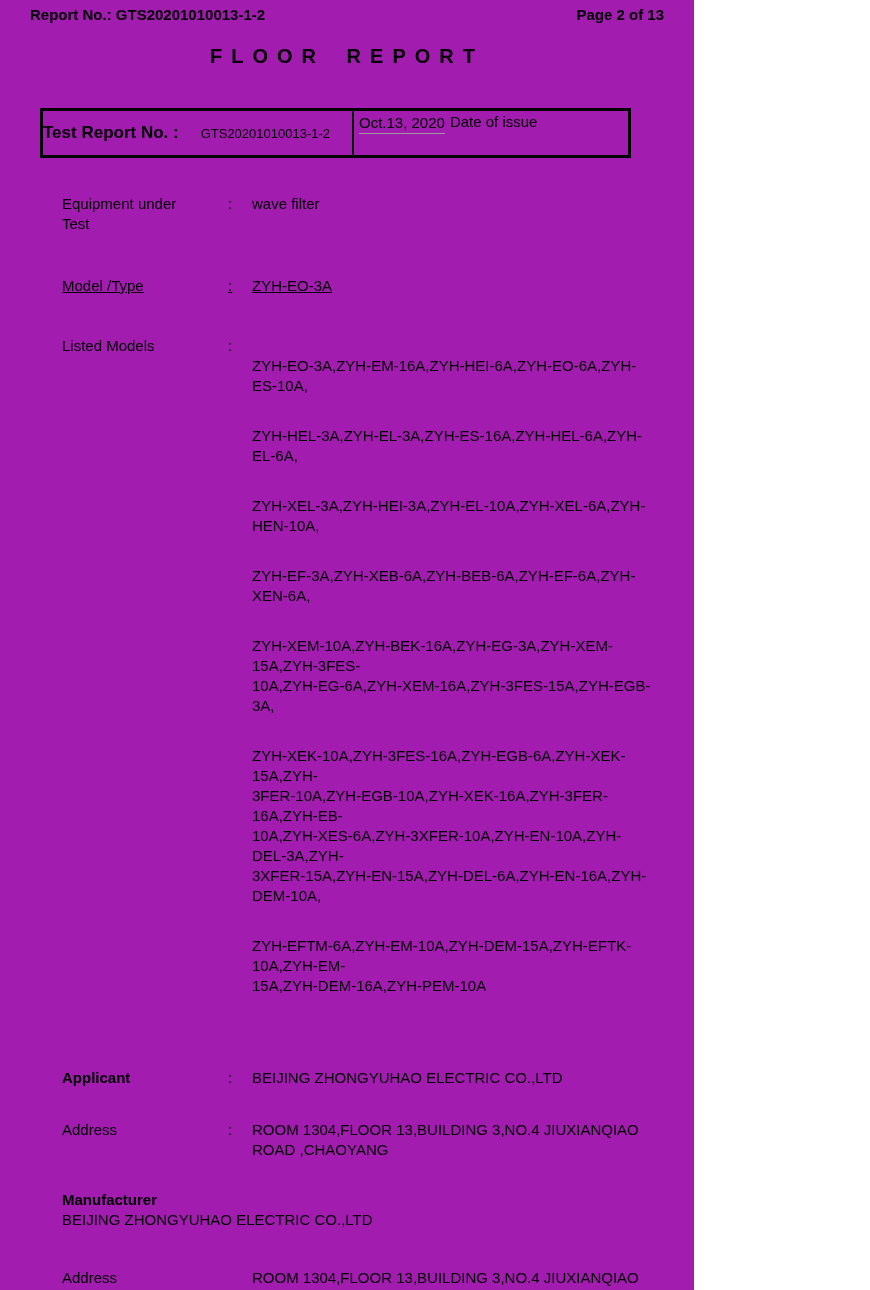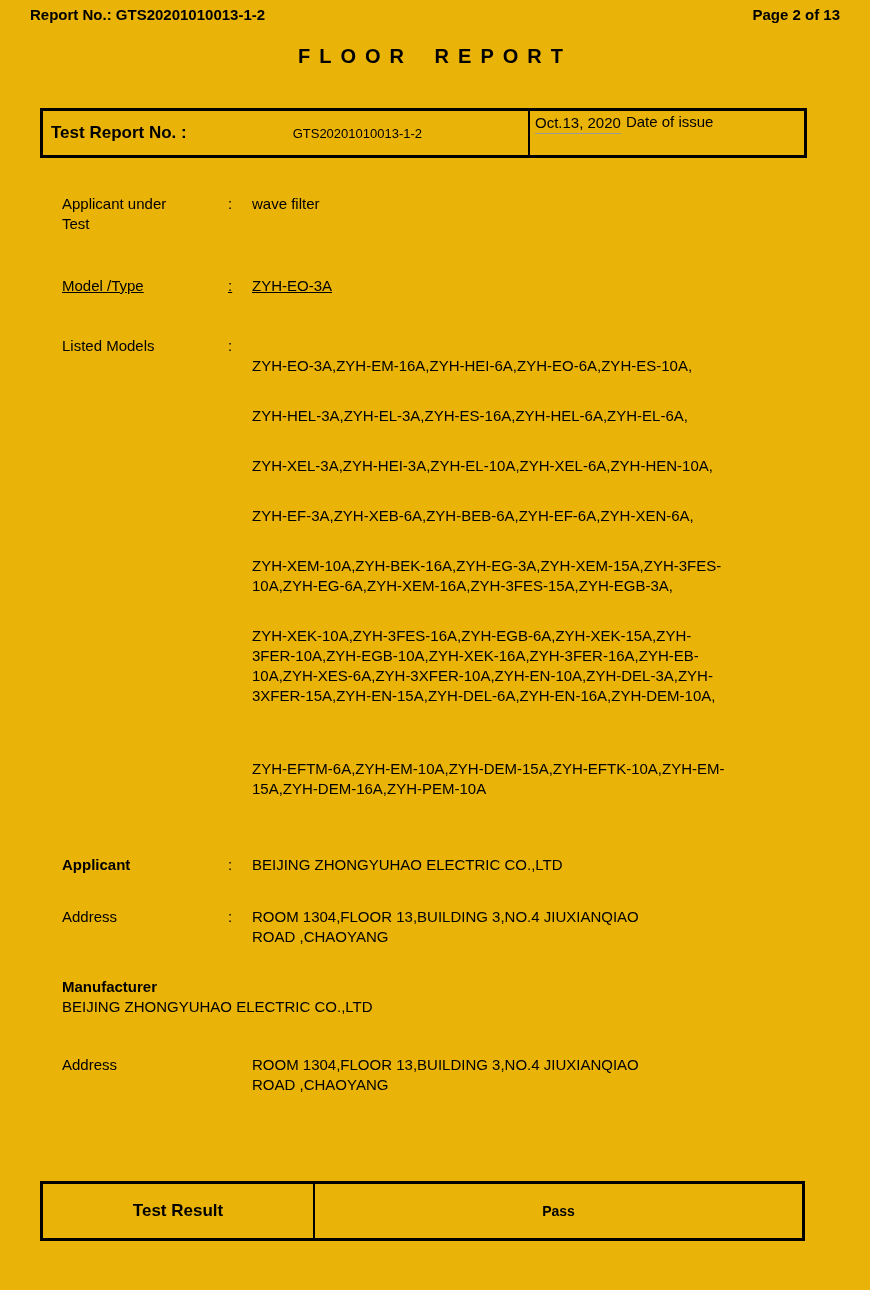--- a/index.html
+++ b/index.html
@@ -3,21 +3,21 @@
 <meta charset="utf-8">
 <style>
   * { margin: 0; padding: 0; box-sizing: border-box; }
   html, body { background: #ffffff; }
   body {
     width: 870px; height: 1290px;
     font-family: "Liberation Sans", sans-serif;
     color: #000;
     overflow: hidden;
   }
-  .page { position: relative; width: 870px; height: 1290px; background: #eab308; }
+  .page { position: relative; width: 694px; height: 1290px; background: #a21caf; }
 
   .doc-header {
     display: flex; justify-content: space-between;
     padding: 6px 30px 0 30px;
     font-size: 15px; font-weight: bold;
   }
 
   .doc-title {
     margin-top: 22px;
     text-align: center;
@@ -28,21 +28,20 @@
   .report-table {
     margin: 40px 63px 0 40px;
     border: 3px solid #000;
     display: flex;
     height: 50px;
   }
   .report-table .left-cell {
     flex: 1;
     display: flex; align-items: center;
     border-right: 2px solid #000;
-    padding-left: 8px;
   }
   .report-table .left-cell .rt-label { font-size: 17px; font-weight: bold; white-space: nowrap; }
   .report-table .left-cell .rt-value { flex: 1; text-align: center; font-size: 13px; font-weight: normal; }
   .report-table .right-cell {
     width: 274px;
     display: flex; flex-direction: row;
   }
   .report-table .date-top {
     height: 23px; line-height: 23px;
     text-align: center; font-size: 15px;
@@ -57,27 +56,27 @@
   .body-section { margin: 36px 40px 0 62px; font-size: 15px; }
   .field-row { display: flex; line-height: 20px; }
   .f-label { width: 166px; white-space: pre-line; }
   .f-label.bold { font-weight: bold; }
   .f-colon { width: 24px; }
   .f-value { flex: 1; white-space: pre-line; }
 
   .row-equipment   { margin-top: 0; }
   .row-model       { margin-top: 42px; text-decoration: underline; }
   .row-listed      { margin-top: 40px; }
-  .row-applicant   { margin-top: 36px; }
+  .row-applicant   { margin-top: 52px; }
   .row-address1    { margin-top: 32px; }
   .row-manufacturer{ margin-top: 30px; flex-direction: column; }
   .row-address2    { margin-top: 38px; }
 
   .models-list p { white-space: pre-line; margin-bottom: 10px; }
-  .models-list p:last-child { margin-bottom: 0; margin-top: 23px; }
+  .models-list p:last-child { margin-bottom: 0; }
 
   .result-table {
     margin: 86px 65px 0 40px;
     border: 3px solid #000;
     display: flex;
     height: 60px;
   }
   .result-table .res-label {
     width: 272px;
     border-right: 2px solid #000;
@@ -109,21 +108,21 @@
     </div>
     <div class="right-cell">
       <div class="date-top">Oct.13, 2020</div>
       <div class="date-bottom">Date of issue</div>
     </div>
   </div>
 
   <div class="body-section">
 
     <div class="field-row row-equipment">
-      <span class="f-label">Applicant under
+      <span class="f-label">Equipment under
 Test</span>
       <span class="f-colon">:</span>
       <span class="f-value">wave filter</span>
     </div>
 
     <div class="field-row row-model">
       <span class="f-label">Model /Type</span>
       <span class="f-colon">:</span>
       <span class="f-value">ZYH-EO-3A</span>
     </div>

